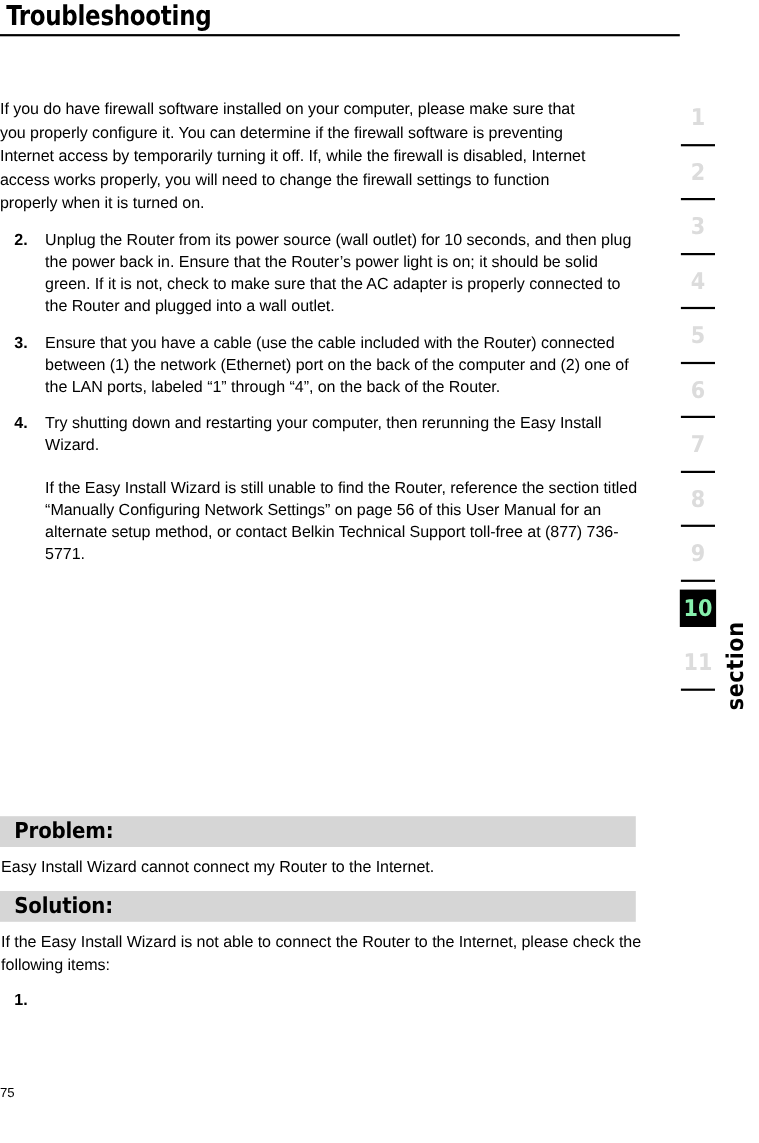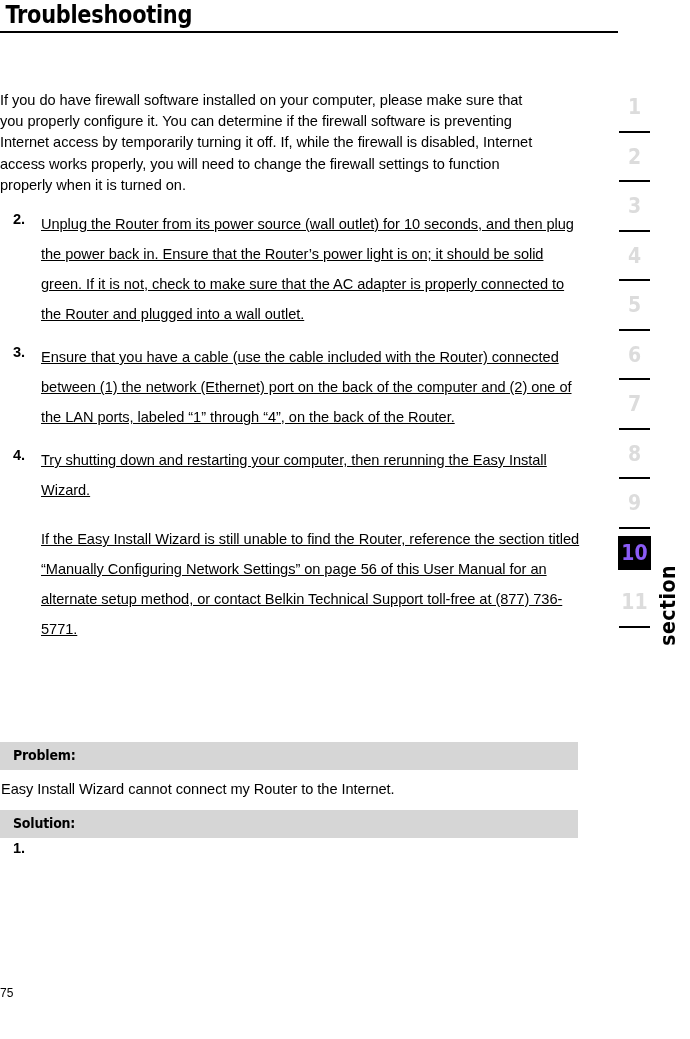--- a/index.html
+++ b/index.html
@@ -66,24 +66,23 @@
   }
   .list-number {
     flex: 0 0 28px;
     font-size: 14.6px;
     line-height: 21.2px;
     font-weight: bold;
   }
   .list-body {
     flex: 1 1 auto;
     font-size: 14.6px;
-    line-height: 30px;
+    line-height: 20px;
     letter-spacing: -0.05px;
     max-width: 540px;
-    text-decoration: underline;
   }
   .sub-para {
     margin-top: 19px;
   }
   .sub-para-tight { margin-top: 12px; }
 
   b, .b { font-weight: bold; }
 
   
   .qa-section {
@@ -91,21 +90,21 @@
     left: 0;
     top: 742px;
     width: 600px;
   }
   .qa-band {
     background: #d6d6d6;
     width: 578px;
     padding: 4px 0 5px 13px;
     font-family: "DejaVu Sans Condensed", "Liberation Sans Narrow", "Liberation Sans", sans-serif;
     font-weight: bold;
-    font-size: 14px;
+    font-size: 20px;
     line-height: 19px;
     letter-spacing: -0.2px;
   }
   .qa-body {
     padding: 9px 0 10px 1px;
     width: 590px;
     font-size: 14.6px;
     line-height: 21.2px;
     letter-spacing: -0.05px;
   }
@@ -132,21 +131,21 @@
     display: block;
     text-align: center;
     font-family: "DejaVu Sans Condensed", "Liberation Sans Narrow", "Liberation Sans", sans-serif;
     font-weight: bold;
     font-size: 21px;
     line-height: 34px;
     color: #dcdcdc;
     height: 34px;
   }
   .rail-entry.active .rail-num {
-    color: #8b5cf6;
+    color: #86efac;
     background: #000000;
   }
   .rail-rule {
     position: absolute;
     left: 1px;
     bottom: 7px;
     width: 31px;
     height: 2px;
     background: #000000;
   }
@@ -212,20 +211,21 @@
 </div>
 
 <div class="qa-section">
 
   <div class="qa-band">Problem:</div>
 
   <div class="qa-body">Easy Install Wizard cannot connect my Router to the Internet.</div>
 
   <div class="qa-band">Solution:</div>
 
+  <div class="qa-body">If the Easy Install Wizard is not able to connect the Router to the Internet, please check the following items:</div>
 
   <div class="list-item" style="margin-bottom:0;">
     <div class="list-number">1.</div>
   </div>
 
 </div>
 
 <div class="section-rail">
   <div class="rail-numbers">
     <div class="rail-entry">

